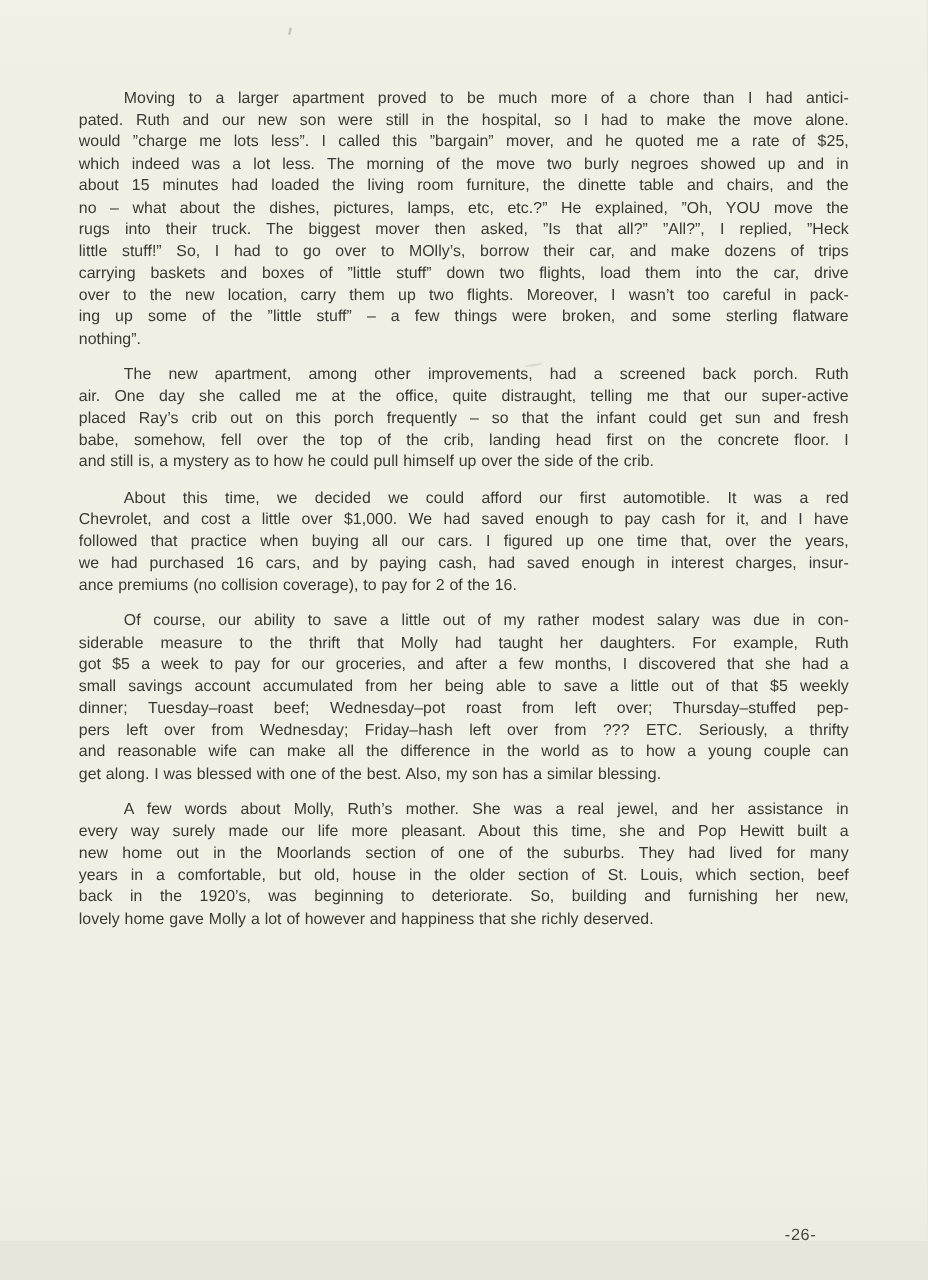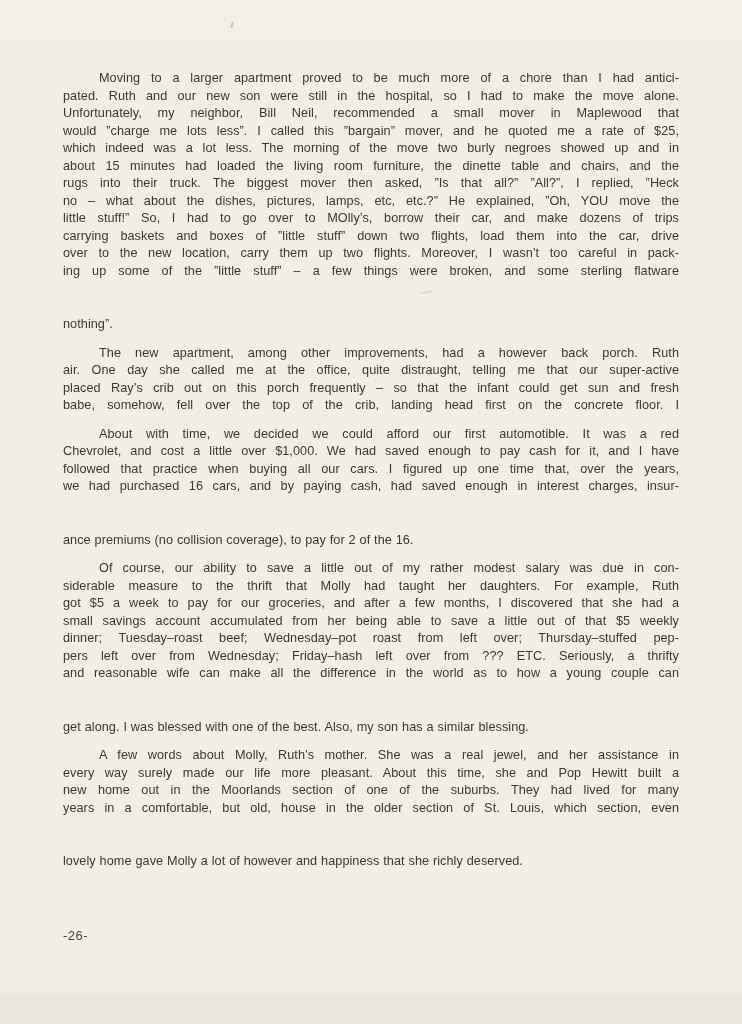--- a/index.html
+++ b/index.html
@@ -29,27 +29,27 @@
   .line {
     font-size: 12.7px;
     line-height: 17.5px;
     text-align: justify;
     text-align-last: justify;
     text-justify: inter-word;
     word-spacing: 0.3px;
     letter-spacing: 0.05px;
   }
   .line.first { text-indent: 36px; }
-  .line.last  { text-align-last: left; margin-top: 36px; }
+  .line.last  { text-align-last: left; }
   .page-number {
     position: absolute;
-    top: 928px;
+    top: 980px;
     left: 63px;
     width: 590px;
-    text-align: left;
+    text-align: right;
     font-size: 13px;
     letter-spacing: 0.5px;
     color: #46433d;
   }
   .speck {
     position: absolute;
     background: rgba(125, 120, 108, 0.35);
     border-radius: 2px;
   }
   .speck-a {
@@ -69,58 +69,59 @@
 <body>
 
 <div class="page">
   <span class="speck speck-a"></span>
   <span class="speck speck-b"></span>
 
   <div class="text-block" id="text-block">
       <div class="paragraph">
         <div class="line first">Moving to a larger apartment proved to be much more of a chore than I had antici-</div>
         <div class="line">pated.  Ruth and our new son were still in the hospital, so I had to make the move alone.</div>
-        <div class="line">Unfortunately, my neighbor, Bill Neil, recommended a small mover in Maplewood that</div>
         <div class="line">would ”charge me lots less”.  I called this ”bargain” mover, and he quoted me a rate of $25,</div>
         <div class="line">which indeed was a lot less.  The morning of the move two burly negroes showed up and in</div>
         <div class="line">about 15 minutes had loaded the living room furniture, the dinette table and chairs, and the</div>
+        <div class="line">no – what about the dishes, pictures, lamps, etc, etc.?” He explained, ”Oh, YOU move the</div>
         <div class="line">rugs into their truck.  The biggest mover then asked, ”Is that all?”  ”All?”, I replied, ”Heck</div>
-        <div class="line">no – what about the dishes, pictures, lamps, etc, etc.?” He explained, ”Oh, YOU move the</div>
         <div class="line">little stuff!”  So, I had to go over to MOlly’s, borrow their car, and make dozens of trips</div>
         <div class="line">carrying baskets and boxes of ”little stuff” down two flights, load them into the car, drive</div>
         <div class="line">over to the new location, carry them up two flights.  Moreover, I wasn’t too careful in pack-</div>
         <div class="line">ing up some of the ”little stuff” – a few things were broken, and some sterling flatware</div>
         <div class="line last">nothing”.</div>
       </div>
       <div class="paragraph">
-        <div class="line first">The new apartment, among other improvements, had a however back porch.  Ruth</div>
+        <div class="line first">The new apartment, among other improvements, had a screened back porch.  Ruth</div>
         <div class="line">air.  One day she called me at the office, quite distraught, telling me that our super-active</div>
         <div class="line">placed Ray’s crib out on this porch frequently – so that the infant could get sun and fresh</div>
         <div class="line">babe, somehow, fell over the top of the crib, landing head first on the concrete floor.  I</div>
+        <div class="line last">and still is, a mystery as to how he could pull himself up over the side of the crib.</div>
       </div>
       <div class="paragraph">
-        <div class="line first">About with time, we decided we could afford our first automotible.  It was a red</div>
+        <div class="line first">About this time, we decided we could afford our first automotible.  It was a red</div>
         <div class="line">Chevrolet, and cost a little over $1,000.  We had saved enough to pay cash for it, and I have</div>
         <div class="line">followed that practice when buying all our cars.  I figured up one time that, over the years,</div>
         <div class="line">we had purchased 16 cars, and by paying cash, had saved enough in interest charges, insur-</div>
         <div class="line last">ance premiums (no collision coverage), to pay for 2 of the 16.</div>
       </div>
       <div class="paragraph">
         <div class="line first">Of course, our ability to save a little out of my rather modest salary was due in con-</div>
         <div class="line">siderable measure to the thrift that Molly had taught her daughters.  For example, Ruth</div>
         <div class="line">got $5 a week to pay for our groceries, and after a few months, I discovered that she had a</div>
         <div class="line">small savings account accumulated from her being able to save a little out of that $5 weekly</div>
         <div class="line">dinner; Tuesday–roast beef; Wednesday–pot roast from left over; Thursday–stuffed pep-</div>
         <div class="line">pers left over from Wednesday; Friday–hash left over from ???  ETC.  Seriously, a thrifty</div>
         <div class="line">and reasonable wife can make all the difference in the world as to how a young couple can</div>
         <div class="line last">get along.  I was blessed with one of the best.  Also, my son has a similar blessing.</div>
       </div>
       <div class="paragraph">
         <div class="line first">A few words about Molly, Ruth’s mother.  She was a real jewel, and her assistance in</div>
         <div class="line">every way surely made our life more pleasant.  About this time, she and Pop Hewitt built a</div>
         <div class="line">new home out in the Moorlands section of one of the suburbs.  They had lived for many</div>
-        <div class="line">years in a comfortable, but old, house in the older section of St. Louis, which section, even</div>
+        <div class="line">years in a comfortable, but old, house in the older section of St. Louis, which section, beef</div>
+        <div class="line">back in the 1920’s, was beginning to deteriorate.  So, building and furnishing her new,</div>
         <div class="line last">lovely home gave Molly a lot of however and happiness that she richly deserved.</div>
       </div>
     </div>
 
   <div class="page-number">-26-</div>
 </div>
 
 </body></html>

